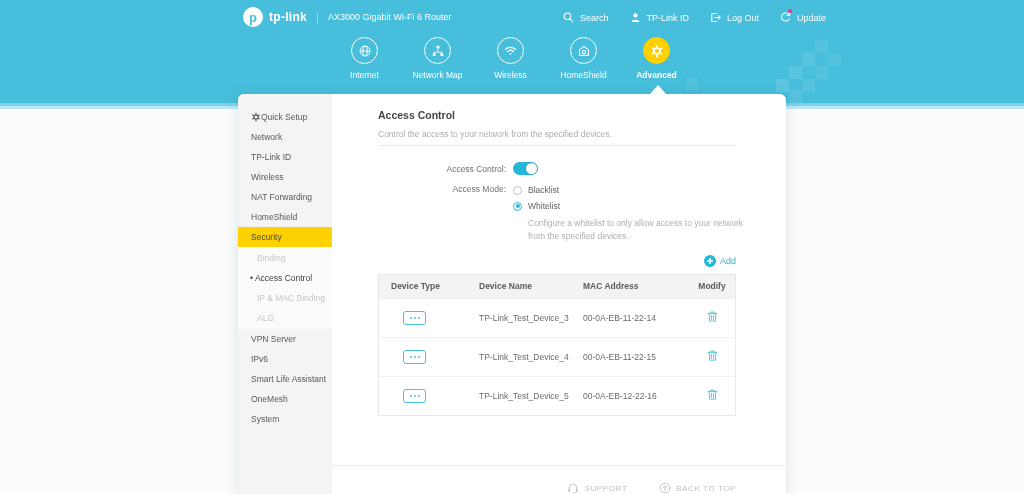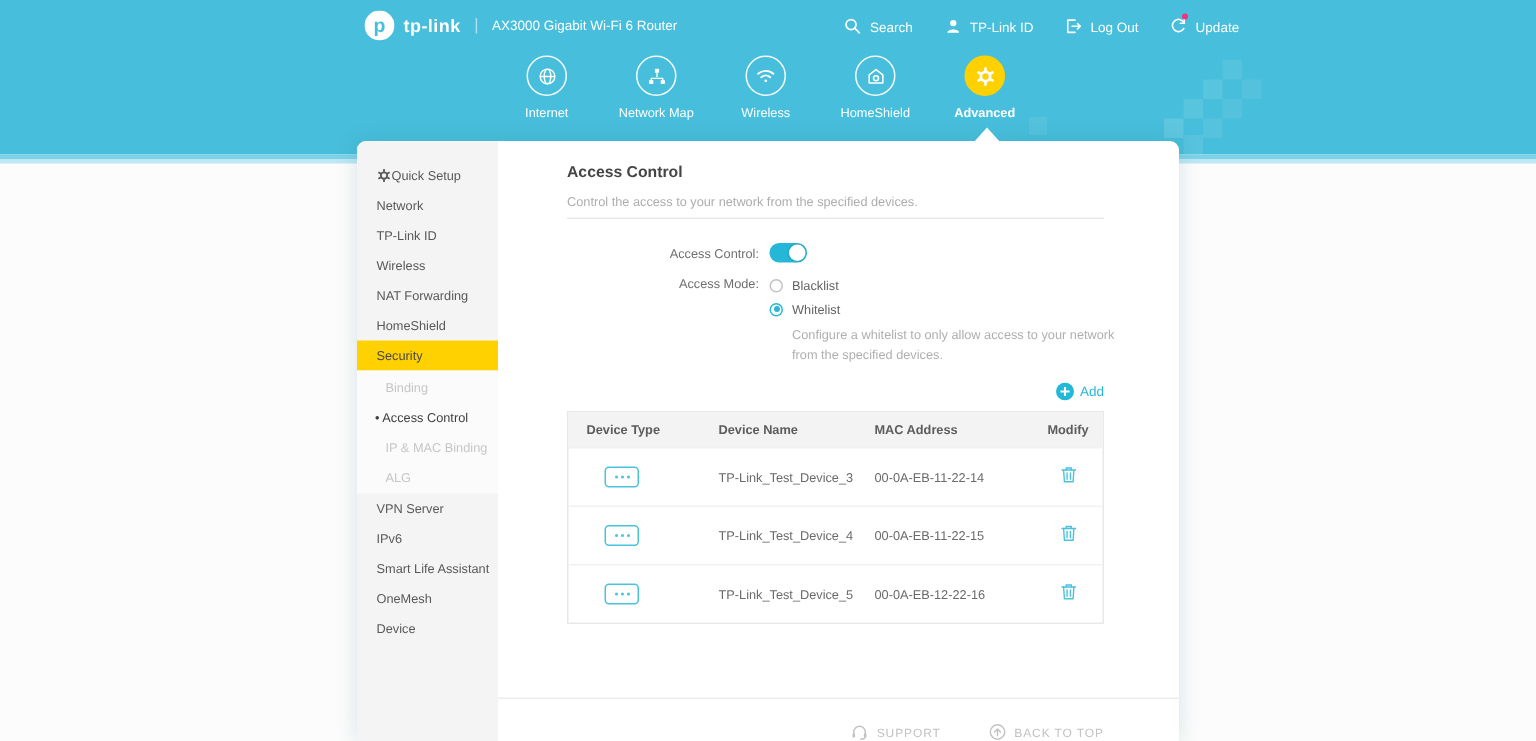--- a/index.html
+++ b/index.html
@@ -250,21 +250,21 @@
       <div class="side-item">
           <span>IPv6</span>
         </div>
       <div class="side-item">
           <span>Smart Life Assistant</span>
         </div>
       <div class="side-item">
           <span>OneMesh</span>
         </div>
       <div class="side-item">
-          <span>Device</span>
+          <span>System</span>
         </div>
     </div>
 
     <div class="content">
       <div class="title">Access Control</div>
       <div class="subtitle">Control the access to your network from the specified devices.</div>
       <div class="divider"></div>
 
       <div class="form">
         <div class="form-row">

